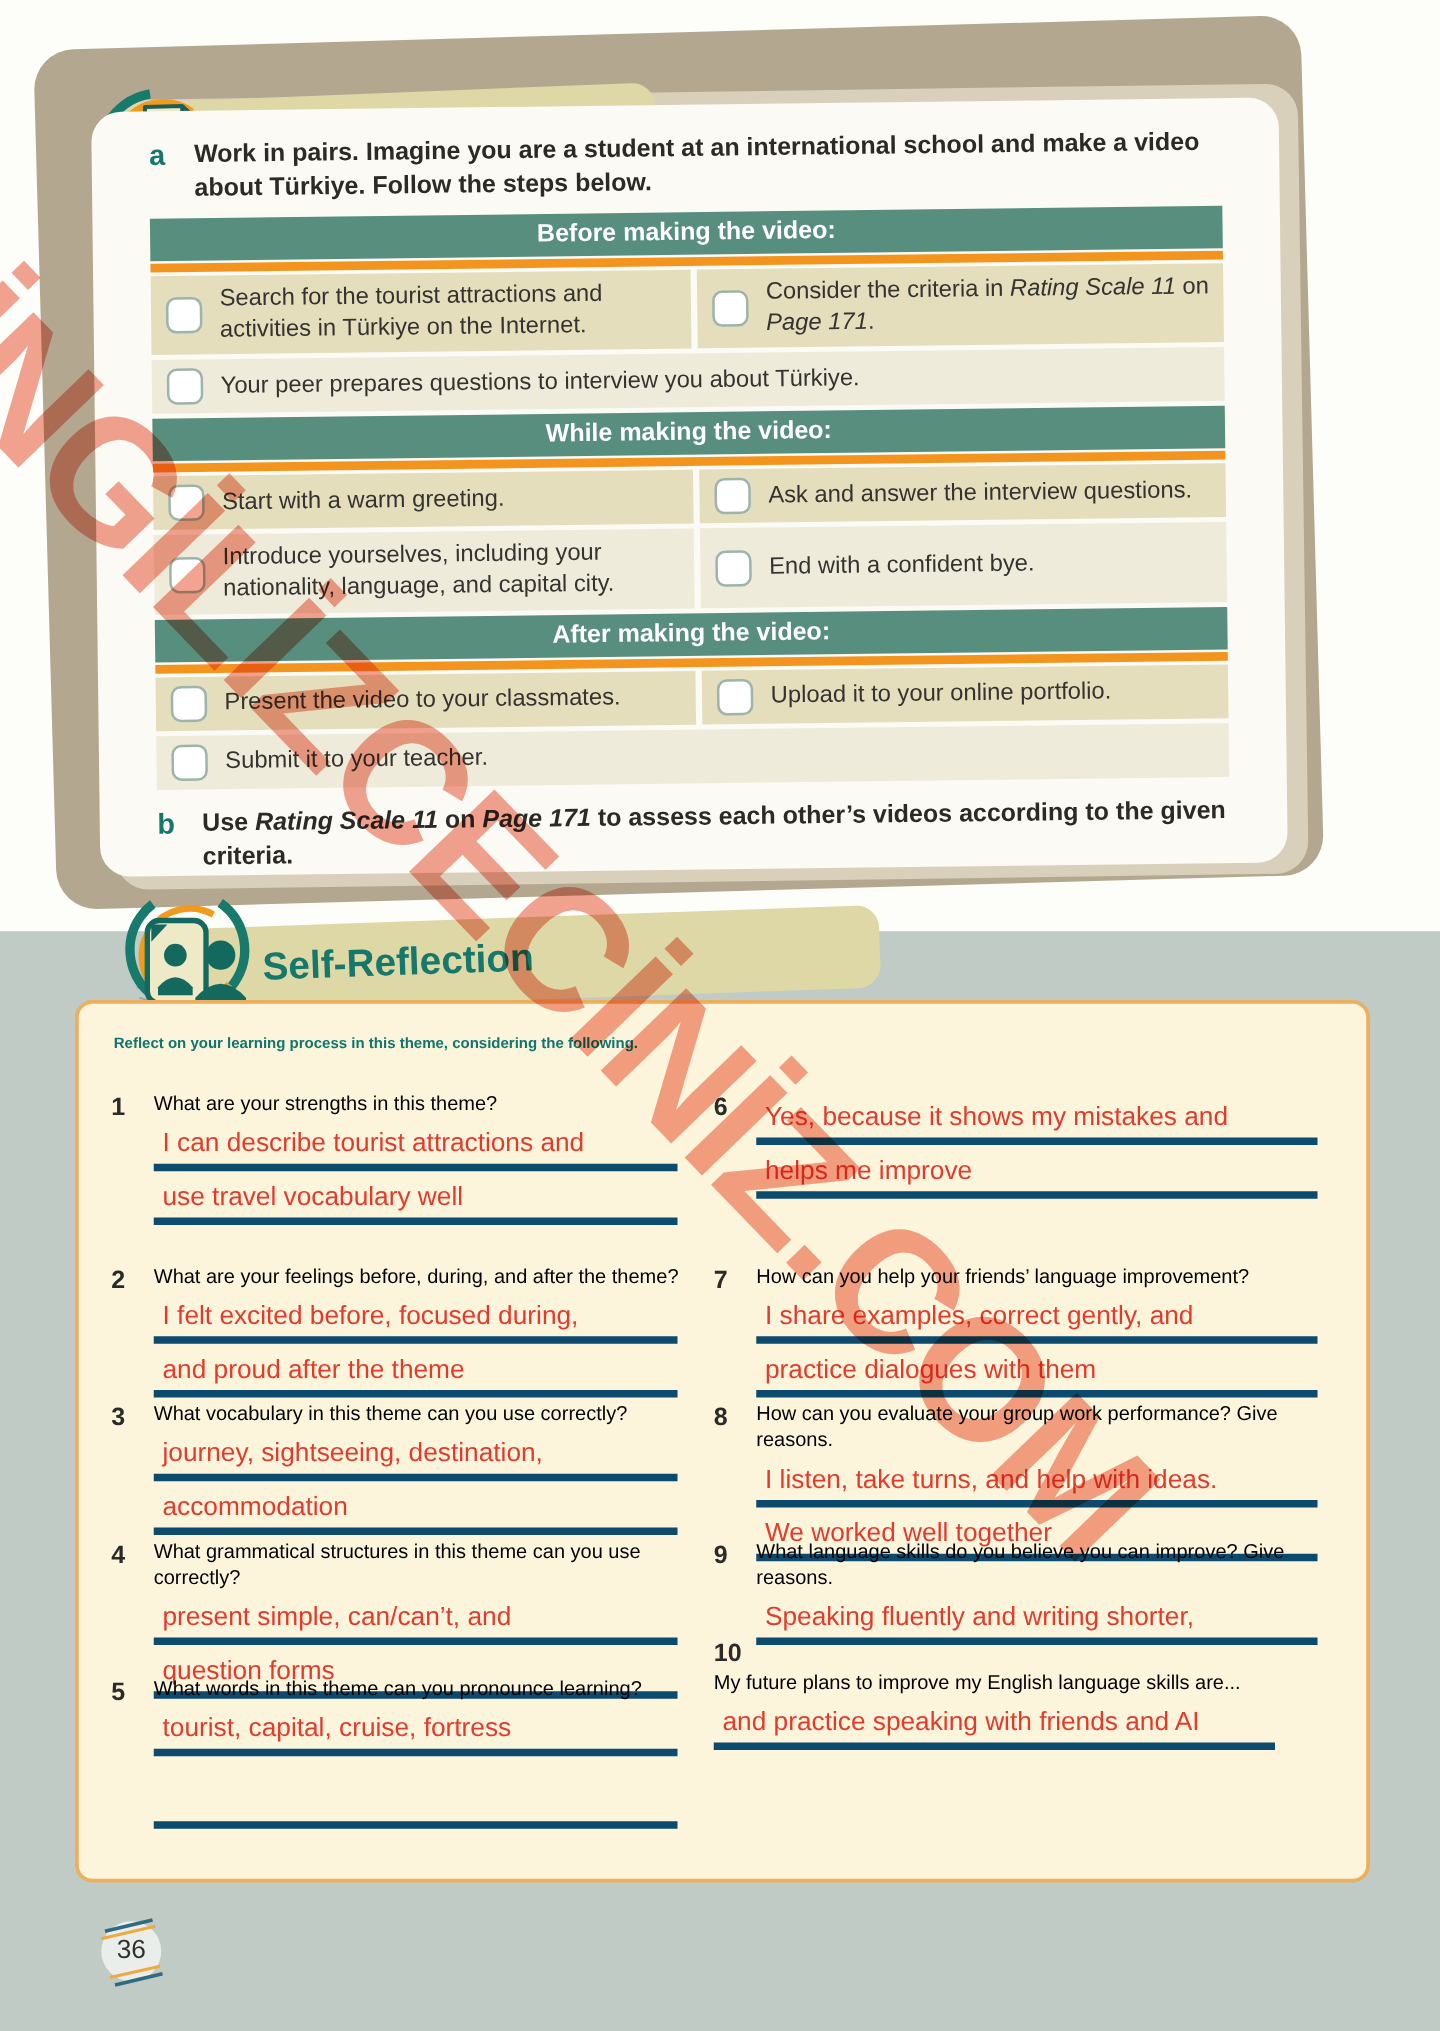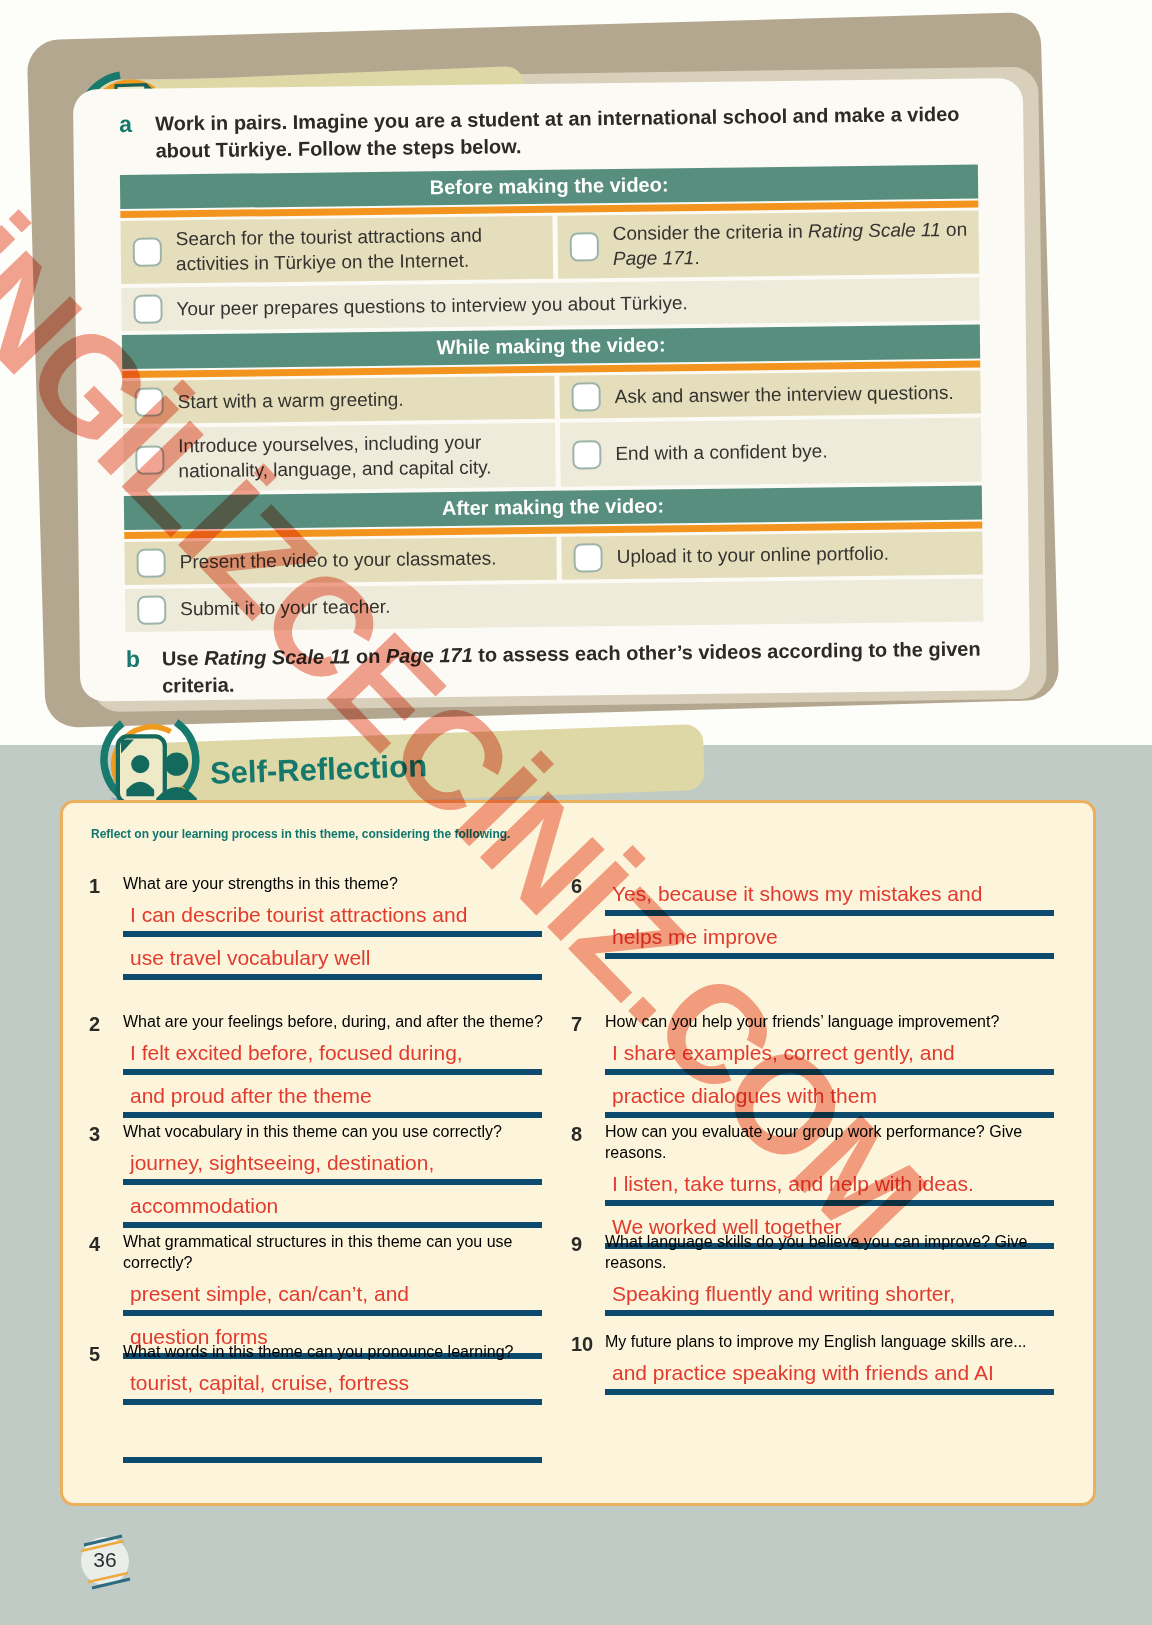--- a/index.html
+++ b/index.html
@@ -265,21 +265,21 @@
         <span class="ans">We worked well together</span>
       </div>
     </div>
     <div class="q-block col-r" style="left:508px;top:428px;">
       <div class="q-num">9</div>
       <div class="q-body">
         <div class="q-text">What language skills do you believe you can improve? Give reasons.</div>
         <span class="ans">Speaking fluently and writing shorter,</span>
       </div>
     </div>
-    <div class="q-block col-r" style="left:508px;top:528px;">
+    <div class="q-block col-r" style="left:508px;top:507px;flex-direction:column;">
       <div class="q-num">10</div>
       <div class="q-body">
         <div class="q-text">My future plans to improve my English language skills are...</div>
         <span class="ans">and practice speaking with friends and AI</span>
       </div>
     </div>
   </div>
 
   <div class="page-badge">
     <svg width="58" height="58" viewBox="0 0 58 58">

